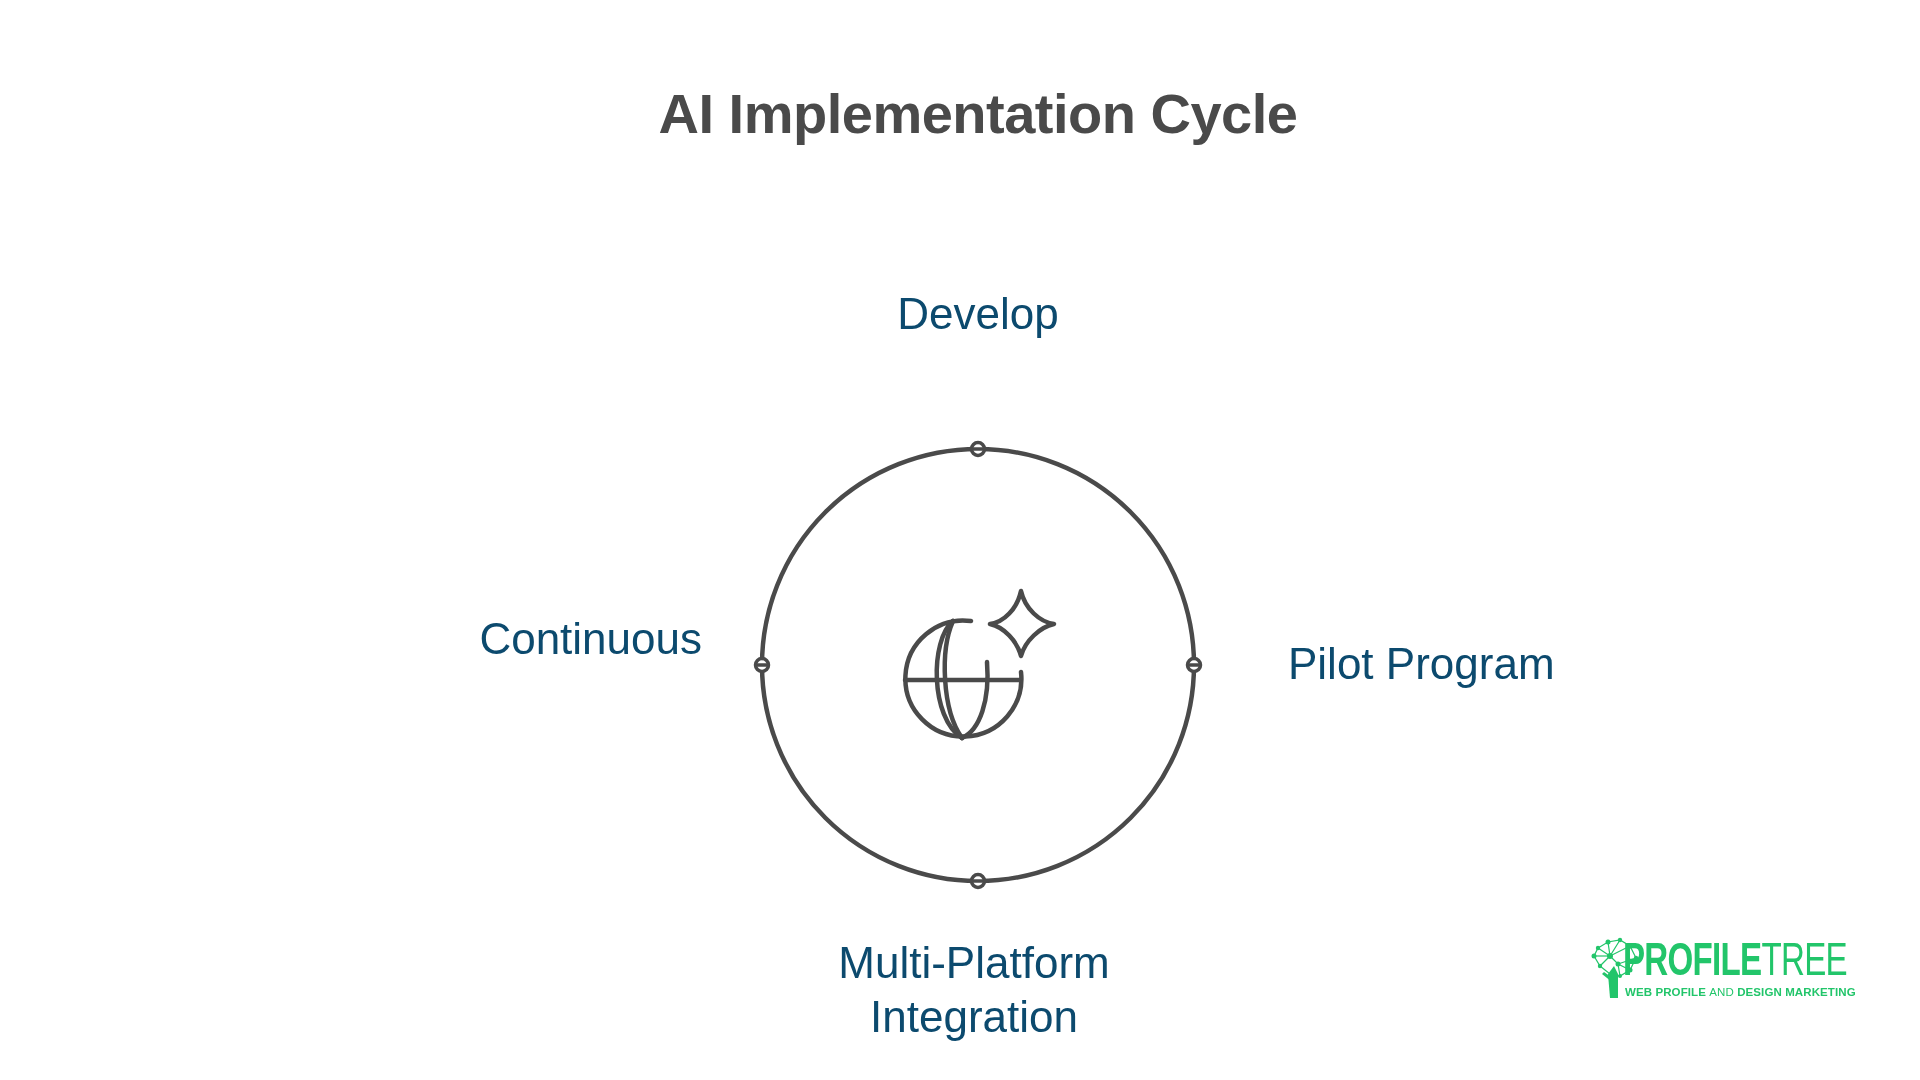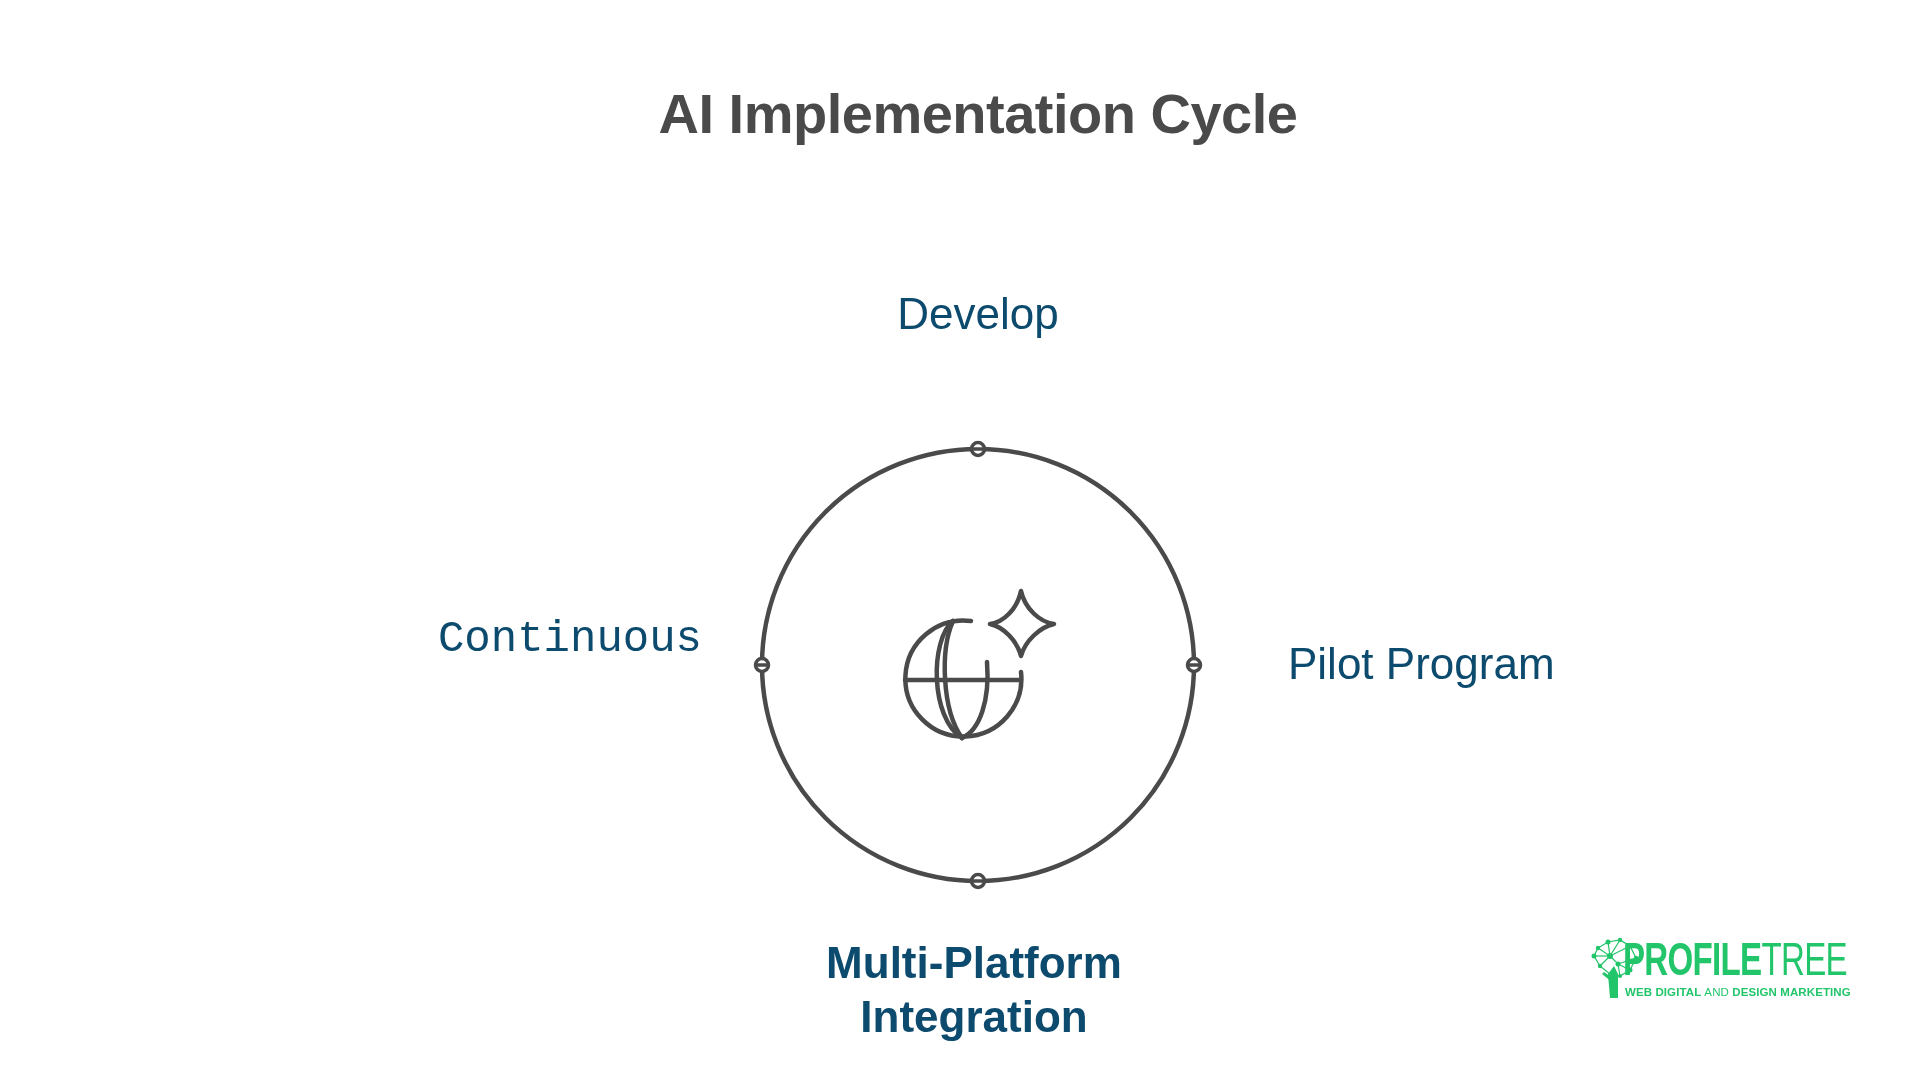--- a/index.html
+++ b/index.html
@@ -51,28 +51,26 @@
   .label-right {
     left: 1256px;
     top: 637px;
     text-align: left;
     margin-left: 32px;
   }
   .label-left {
     right: 1218px;
     top: 612px;
     text-align: left;
-    font-family: Liberation Mono, monospace;
   }
   .label-bottom {
     left: 774px;
     width: 400px;
     top: 936px;
     text-align: center;
-    font-weight: bold;
   }
   .logo {
     position: absolute;
     left: 1565px;
     top: 934px;
     width: 300px;
     height: 66px;
   }
   .logo-wordmark {
     position: absolute;
@@ -184,14 +182,14 @@
   <span>Multi-Platform</span>
   <span>Integration</span>
 </div>
 
 <div class="label label-left">
   <span>Continuous</span>
 </div>
 
 <div class="logo">
   <div class="logo-wordmark"><span class="bold">PROFILE</span><span class="light">TREE</span></div>
-  <div class="logo-tagline"><span class="bold">WEB DIGITAL </span><span>AND </span><span class="bold">DESIGN MARKETING</span></div>
+  <div class="logo-tagline"><span class="bold">WEB PROFILE </span><span>AND </span><span class="bold">DESIGN MARKETING</span></div>
 </div>
 
 </body></html>

